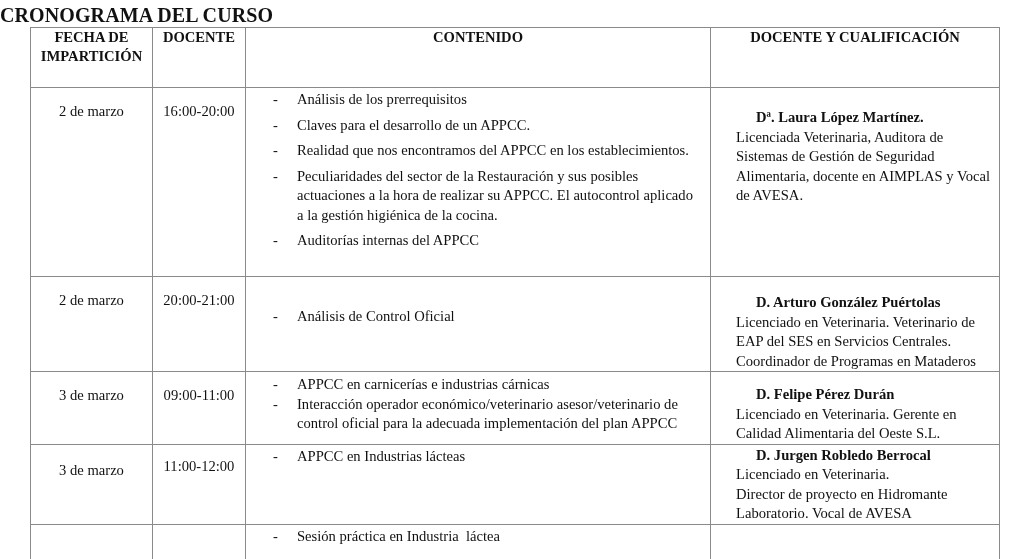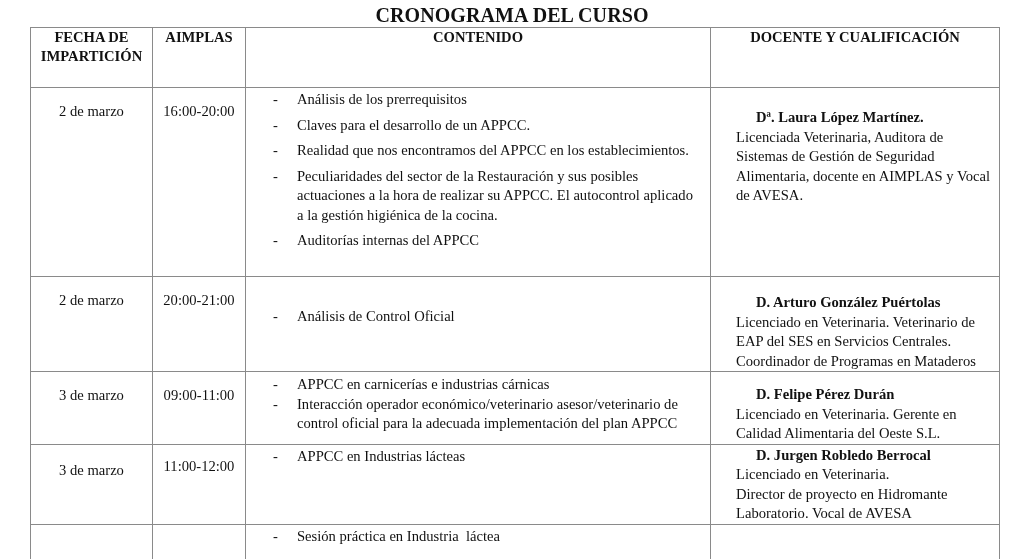--- a/index.html
+++ b/index.html
@@ -13,21 +13,20 @@
       overflow: hidden;
       position: relative;
       font-family: "Liberation Serif", "DejaVu Serif", serif;
       color: #111111;
     }
     .doc-title {
       position: absolute;
       left: 0;
       width: 1024px;
       top: 3px;
-      text-align: center;
       font-weight: bold;
       font-size: 20px;
       letter-spacing: 0.1px;
       line-height: 24px;
     }
     table.schedule {
       position: absolute;
       left: 30px;
       top: 27px;
       width: 969px;
@@ -124,21 +123,21 @@
 <table class="schedule">
   <colgroup>
     <col class="c-date">
     <col class="c-time">
     <col class="c-content">
     <col class="c-teacher">
   </colgroup>
   <thead>
     <tr>
       <th><span>FECHA DE IMPARTICIÓN</span></th>
-      <th><span>AIMPLAS</span></th>
+      <th><span>DOCENTE</span></th>
       <th><span>CONTENIDO</span></th>
       <th><span>DOCENTE Y CUALIFICACIÓN</span></th>
     </tr>
   </thead>
   <tbody>
 
     <tr class="r1">
       <td class="date-cell">
           <div class="cell-top">2 de marzo</div>
         </td>

